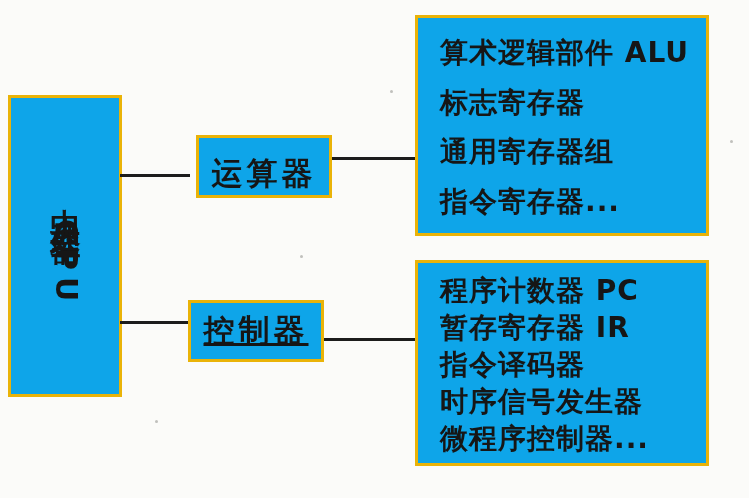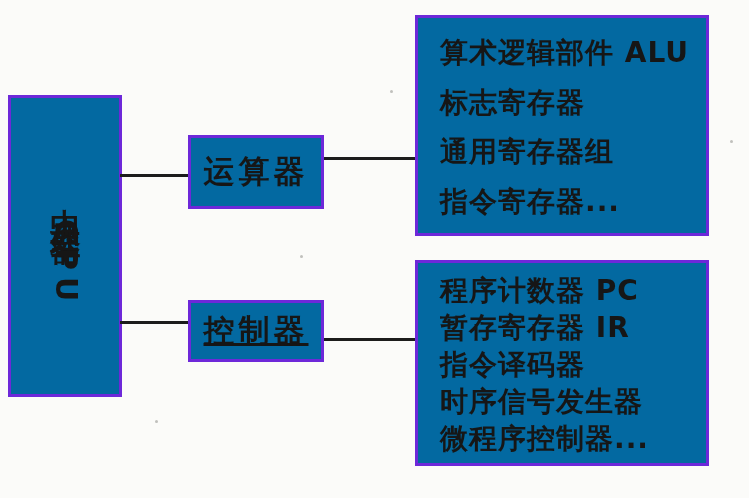--- a/index.html
+++ b/index.html
@@ -12,22 +12,22 @@
     width: 749px;
     height: 498px;
     background: #fbfbf9;
     font-family: "DejaVu Sans", "Liberation Sans", sans-serif;
     color: #161616;
     overflow: hidden;
   }
   .box {
     position: absolute;
     box-sizing: border-box;
-    border: 3px solid #6d28d9;
-    background: #0369a1;
+    border: 3px solid #eab308;
+    background: #0ea5e9;
   }
   
   .cpu-box {
     left: 8px; top: 95px;
     width: 114px; height: 302px;
     display: flex;
     align-items: center;
     justify-content: center;
   }
   .cpu-label {
@@ -40,21 +40,21 @@
   }
   
   .unit-box {
     display: flex;
     align-items: center;
     justify-content: center;
     font-size: 31px;
     font-weight: bold;
     letter-spacing: 4px;
   }
-  .op-box   { left: 188px; top: 135px; width: 136px; height: 74px; }
+  .op-box   { left: 196px; top: 135px; width: 136px; height: 63px; align-items: flex-end; }
   .ctrl-box { left: 188px; top: 300px; width: 136px; height: 62px; text-decoration: underline; }
   
   .list-box {
     border-width: 3px;
     padding: 10px 10px 6px 22px;
     display: flex;
     flex-direction: column;
     justify-content: space-around;
   }
   .top-list    { left: 415px; top: 15px;  width: 294px; height: 221px; }

